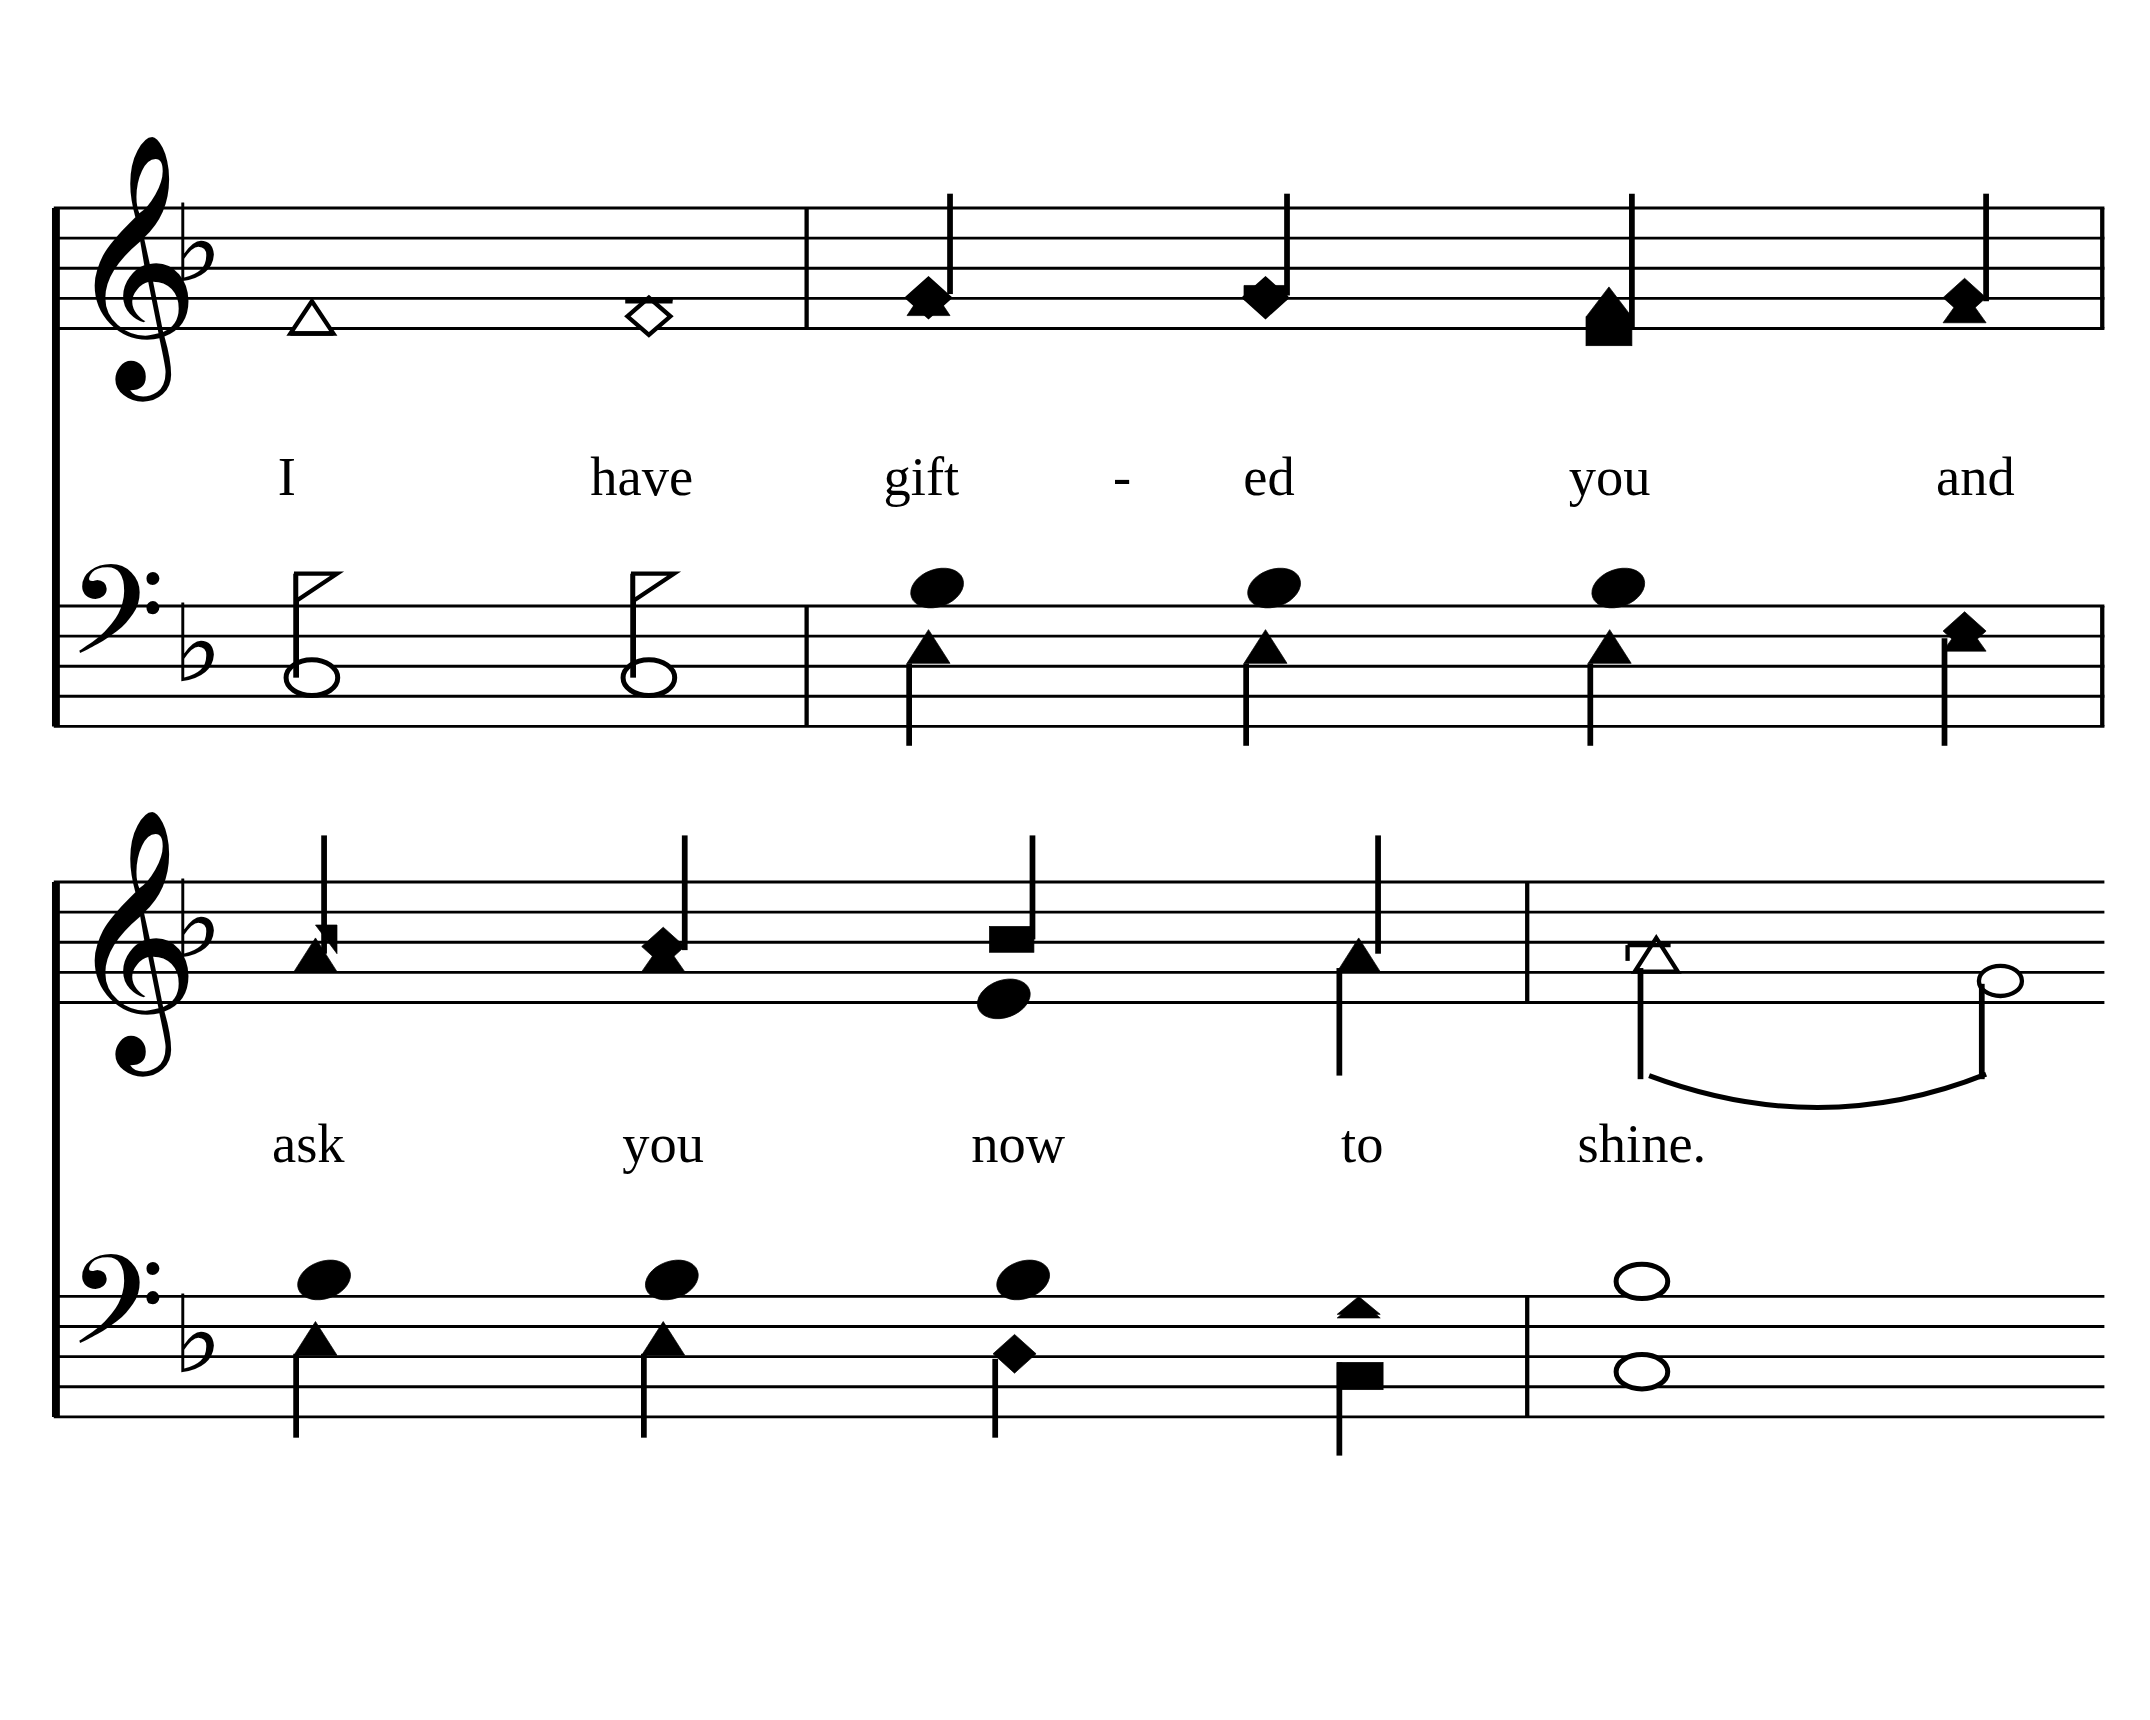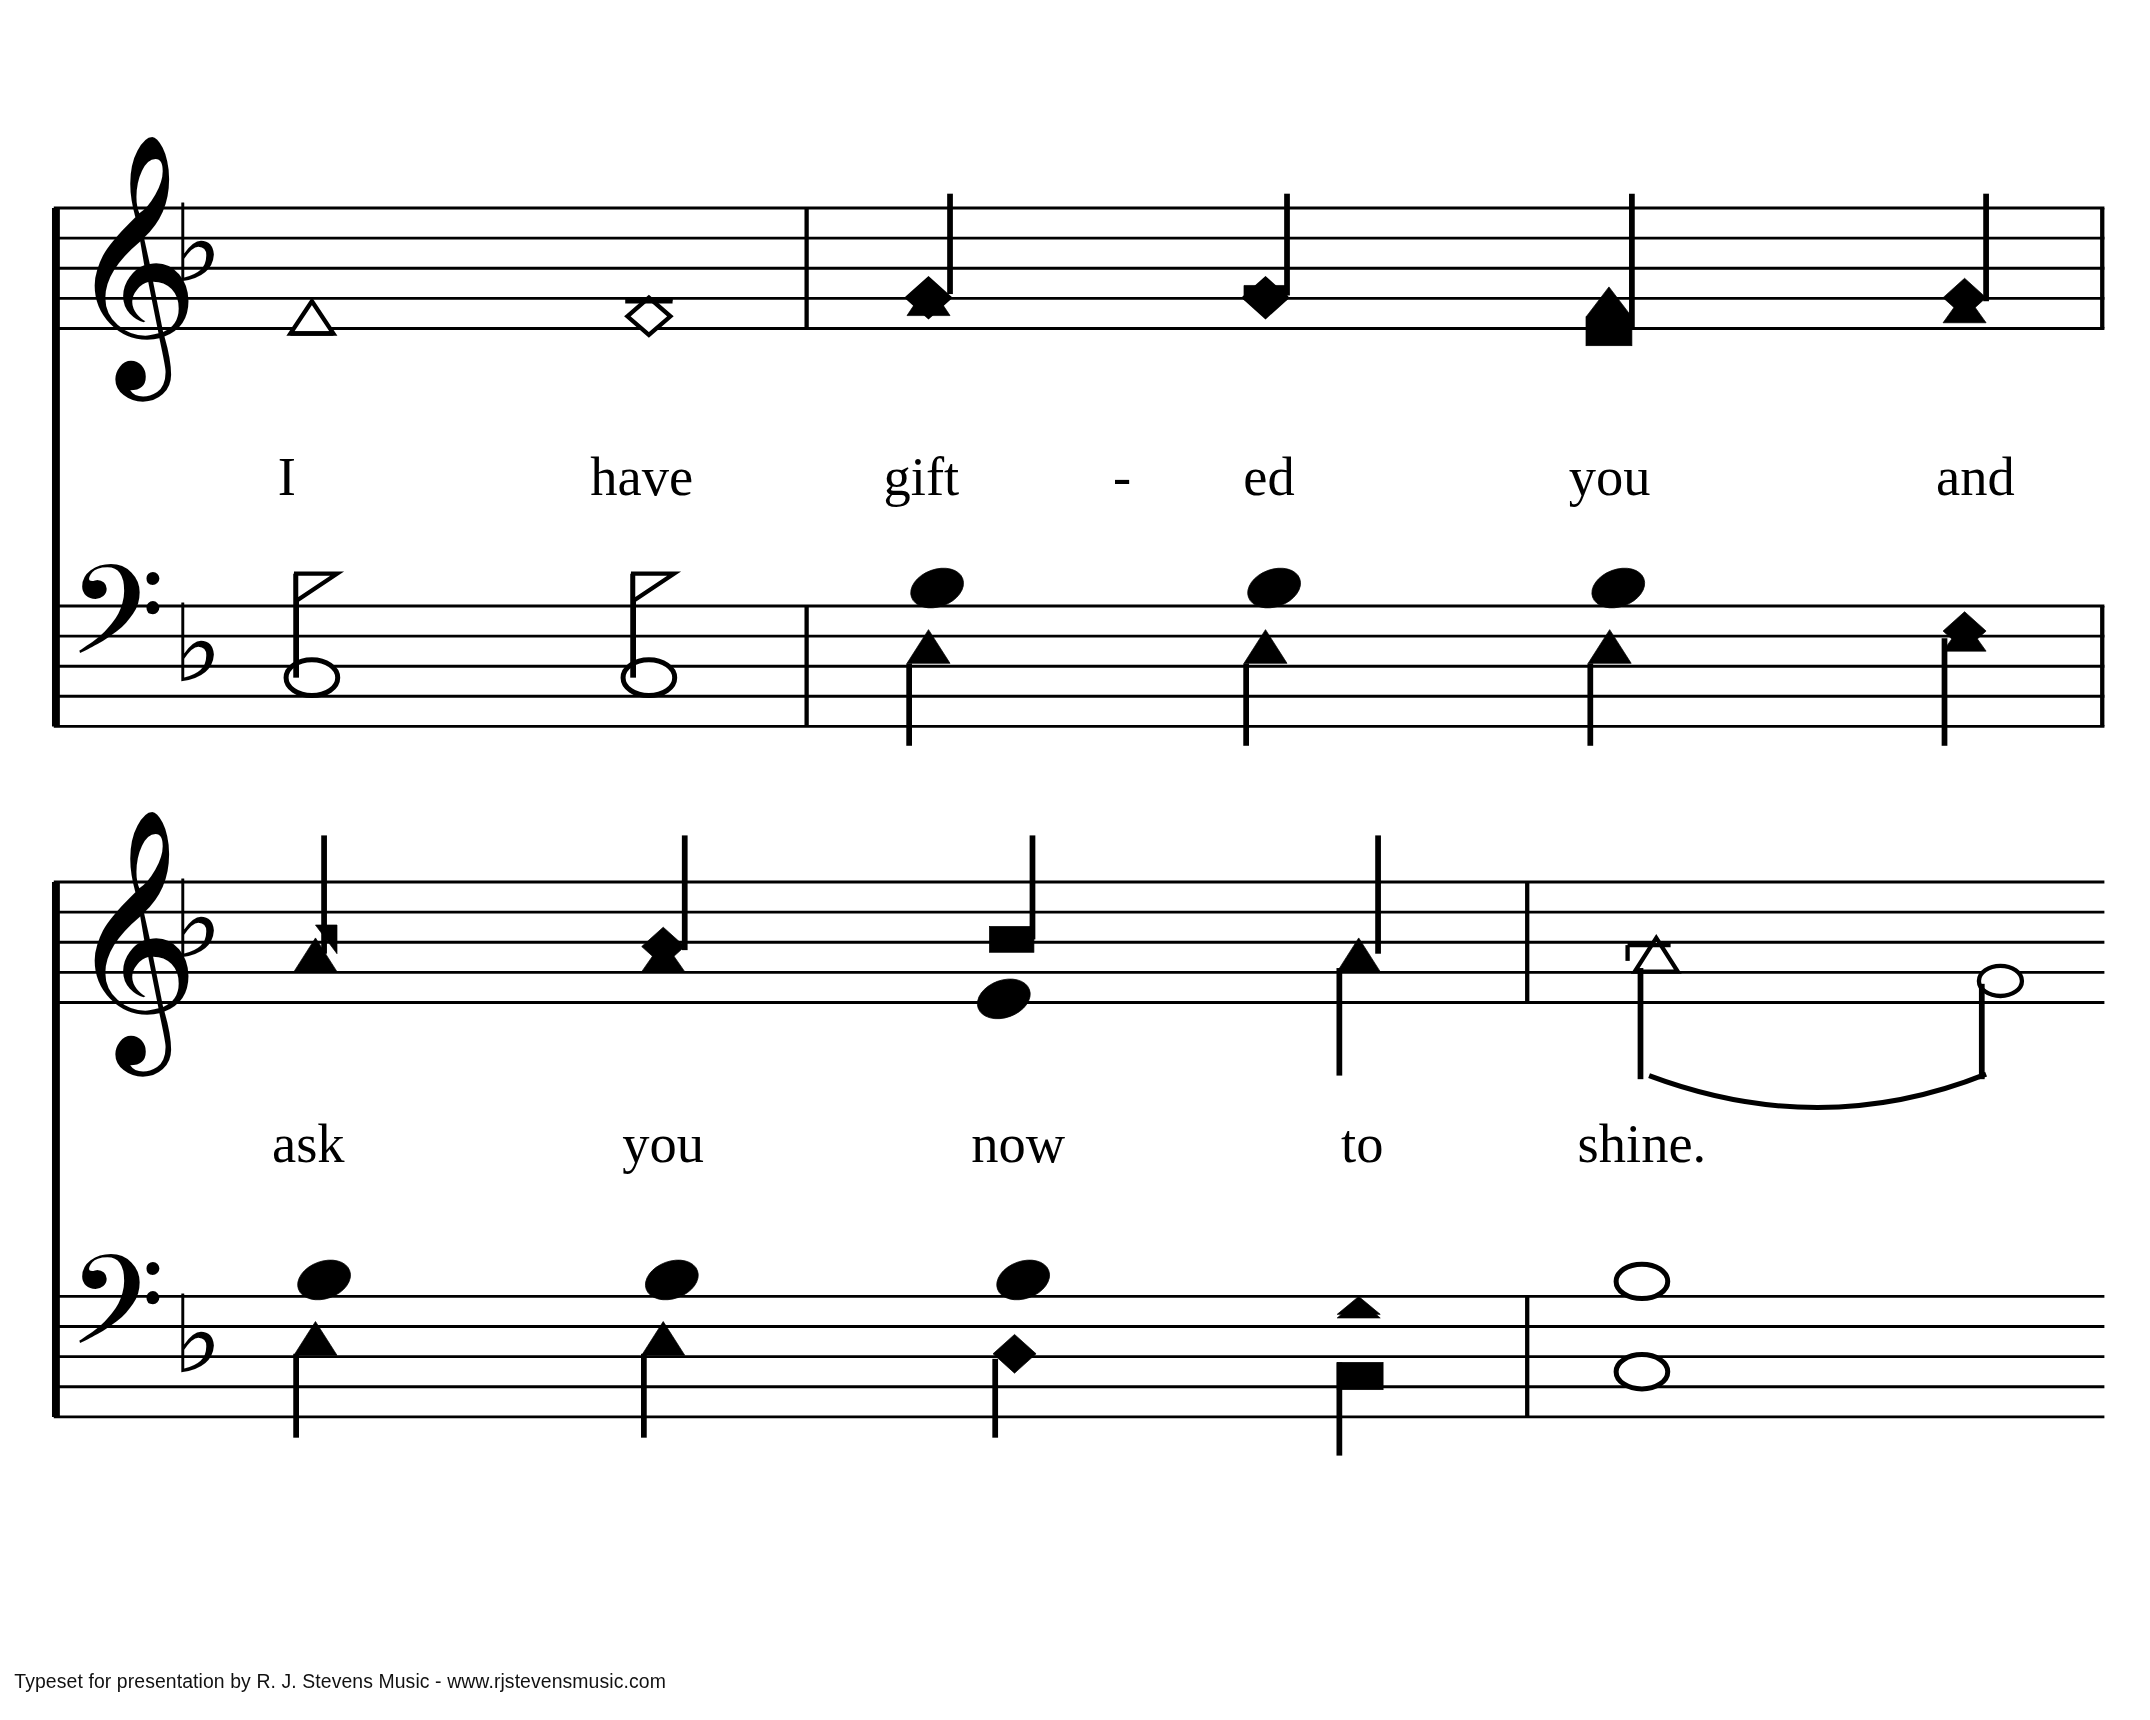--- a/index.html
+++ b/index.html
@@ -253,15 +253,14 @@
         <text class="lyric" stroke="none" x="430" y="1620" text-anchor="middle">ask</text>
         <text class="lyric" stroke="none" x="925" y="1620" text-anchor="middle">you</text>
         <text class="lyric" stroke="none" x="1420" y="1620" text-anchor="middle">now</text>
         <text class="lyric" stroke="none" x="1900" y="1620" text-anchor="middle">to</text>
         <text class="lyric" stroke="none" x="2290" y="1620" text-anchor="middle">shine.</text>
       </g>
 
     </g>
   </svg>
 
-  <div class="footer-text">Typeset for presentation by R. J. Stevens Music  -  www.rjstevensmusic.com</div>
 </div>
 
 
 </body></html>

